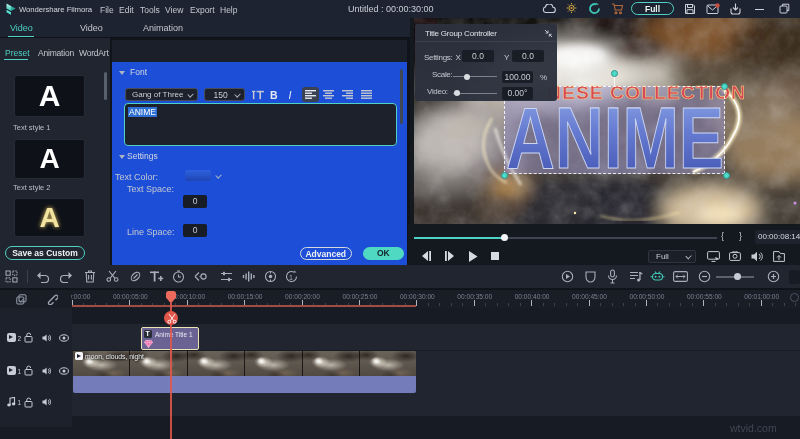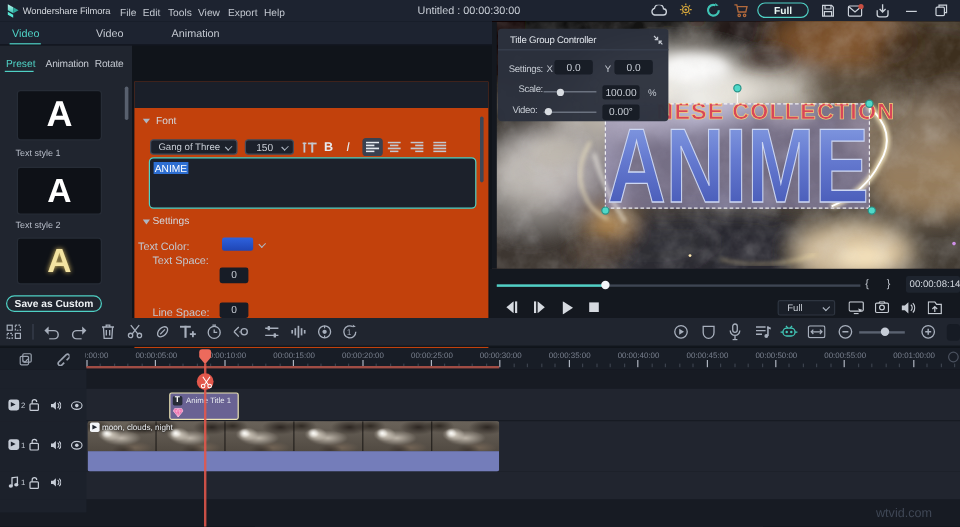--- a/index.html
+++ b/index.html
@@ -9,21 +9,21 @@
 #titlebar{left:0;top:0;width:800px;height:18px;background:#1d2330;}
 .menu{top:4.5px;font-size:8.5px;color:#c3c8d0;}
 
 #tabrow{left:0;top:18px;width:410px;height:20px;background:#1d2330;border-bottom:1px solid #0e1218;}
 
 #leftpanel{left:0;top:38px;width:110px;height:227px;background:#20252f;}
 .thumb{left:14px;width:71px;background:#0e1117;border-radius:3px;border:1px solid #262c36;}
 .thumbA{width:100%;text-align:center;color:#fff;font-weight:bold;}
 .tslabel{left:13px;font-size:7.5px;color:#b9bfca;}
 
-#midpanel{left:112px;top:40px;width:295px;height:225px;background:#c2410c;margin-top:28px;}
+#midpanel{left:112px;top:40px;width:295px;height:225px;background:#1d4ed8;}
 .drop{background:#1c212b;border:1px solid #454c5a;border-radius:3px;color:#c9ced6;font-size:8.5px;}
 .lbl{font-size:9px;color:#c3c8d0;}
 .fld{background:#171c26;border-radius:2px;color:#c9ced6;font-size:8.5px;text-align:center;}
 
 #preview{left:410px;top:18px;width:390px;height:206px;overflow:hidden;background:#4a4238;}
 #pvbar{left:408px;top:224px;width:392px;height:41px;background:#14181f;}
 
 #toolbar{left:0;top:265px;width:800px;height:24px;background:#20252f;border-bottom:1px solid #10141b;}
 #ruler{left:0;top:290px;width:800px;height:18px;background:#181d26;}
 #tracks{left:0;top:308px;width:800px;height:131px;background:#171b23;}
@@ -106,21 +106,21 @@
   <div class="abs" id="tabrow">
     <div class="abs" style="left:10px;top:5px;font-size:9px;color:#4fd1c5">Video</div>
     <div class="abs" style="left:8px;top:17.5px;width:26px;height:1.5px;background:#4fd1c5"></div>
     <div class="abs" style="left:80px;top:5px;font-size:9px;color:#c3c8d0">Video</div>
     <div class="abs" style="left:143px;top:5px;font-size:9px;color:#c3c8d0">Animation</div>
   </div>
   <div class="abs" id="leftpanel">
     <div class="abs" style="left:5px;top:10px;font-size:8.5px;color:#4fd1c5">Preset</div>
     <div class="abs" style="left:4px;top:20.5px;width:24px;height:1.5px;background:#4fd1c5"></div>
     <div class="abs" style="left:38px;top:10px;font-size:8.5px;color:#c3c8d0;letter-spacing:-0.2px">Animation</div>
-    <div class="abs" style="left:79px;top:10px;font-size:8.5px;color:#c3c8d0;letter-spacing:-0.2px">Rotate</div>
+    <div class="abs" style="left:79px;top:10px;font-size:8.5px;color:#c3c8d0;letter-spacing:-0.2px">WordArt</div>
     <div class="abs thumb" style="top:37px;height:42px;">
       <div class="thumbA" style="font-size:30px;line-height:40px;">A</div>
       </div>
     <div class="abs tslabel" style="top:85px">Text style 1</div>
     <div class="abs thumb" style="top:101px;height:40px;">
       <div class="thumbA" style="font-size:28px;line-height:38px;">A</div>
       </div>
     <div class="abs tslabel" style="top:145px">Text style 2</div>
     <div class="abs thumb" style="top:160px;height:39px;">
       <div class="thumbA" style="font-size:28px;line-height:37px;color:#f3e3a1;text-shadow:0 0 4px #e8c96a">A</div>

